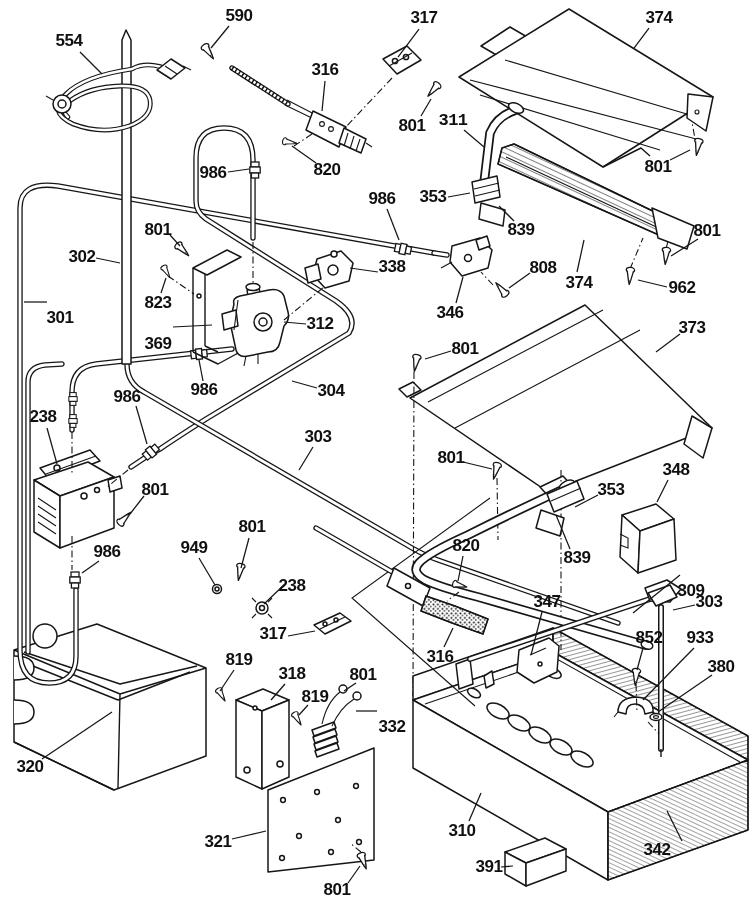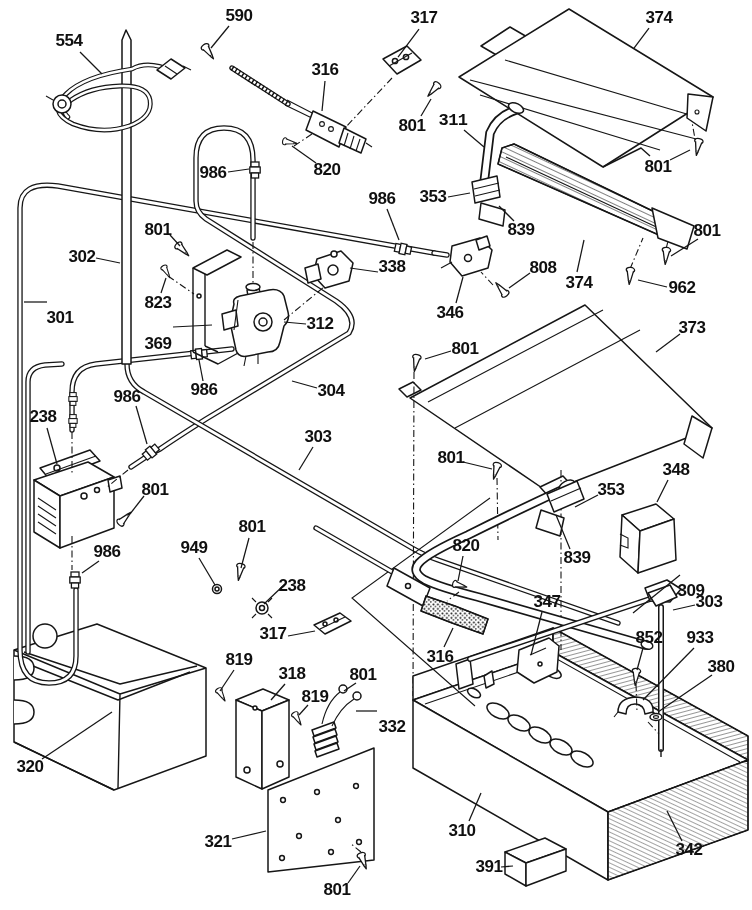--- a/index.html
+++ b/index.html
@@ -479,21 +479,21 @@
       <span class="part-label" style="left: 239px; top: 660px;">819</span>
       <span class="part-label" style="left: 292px; top: 674px;">318</span>
       <span class="part-label" style="left: 315px; top: 697px;">819</span>
       <span class="part-label" style="left: 363px; top: 675px;">801</span>
       <span class="part-label" style="left: 392px; top: 711px; margin-top: 16px;">332</span>
       <span class="part-label" style="left: 30px; top: 767px;">320</span>
       <span class="part-label" style="left: 218px; top: 842px;">321</span>
       <span class="part-label" style="left: 337px; top: 890px;">801</span>
       <span class="part-label" style="left: 462px; top: 831px;">310</span>
       <span class="part-label" style="left: 489px; top: 867px;">391</span>
-      <span class="part-label" style="left: 689px; top: 850px; text-align: center;">342</span>
+      <span class="part-label" style="left: 657px; top: 850px; text-align: center;">342</span>
       <span class="part-label" style="left: 692px; top: 328px;">373</span>
       <span class="part-label" style="left: 579px; top: 283px;">374</span>
       <span class="part-label" style="left: 682px; top: 288px;">962</span>
       <span class="part-label" style="left: 543px; top: 268px;">808</span>
       <span class="part-label" style="left: 450px; top: 313px; text-align: center;">346</span>
       <span class="part-label" style="left: 465px; top: 349px;">801</span>
     </div>
 </div>
 
 </body></html>

